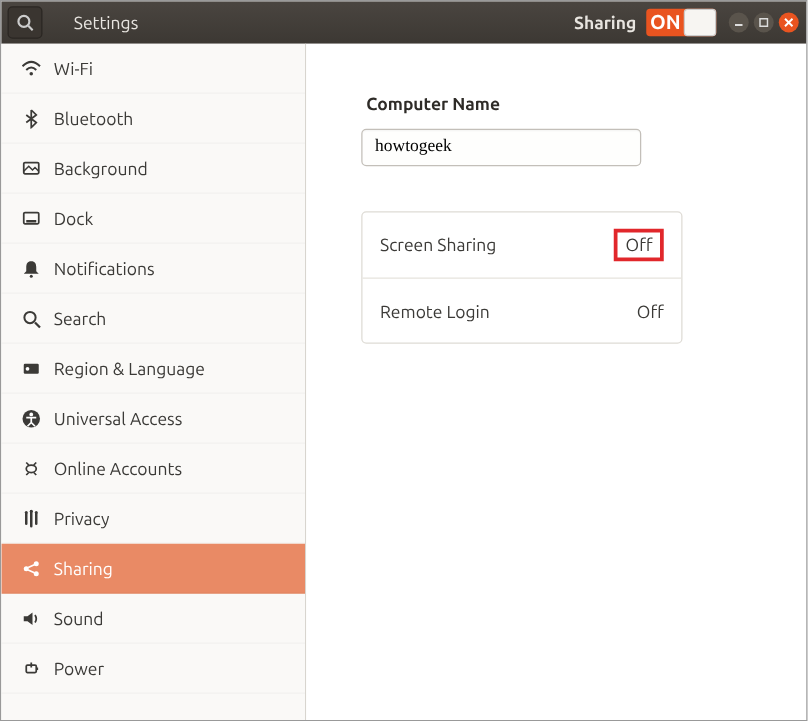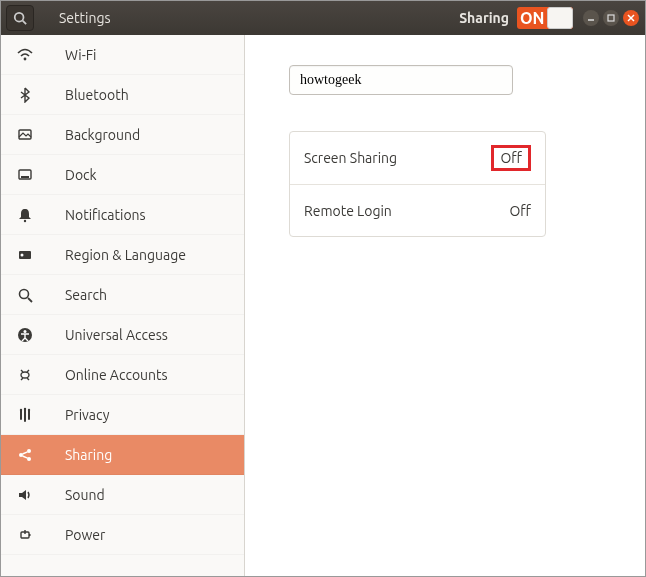--- a/index.html
+++ b/index.html
@@ -10,21 +10,21 @@
 .header .spacer { flex: 1; }
 .header .panel-title { margin-right: 8px; color: #e8e5e0; font-weight: bold; }
 .header .toggle { width: 56px; height: 22px; background: #e95420; border-radius: 3px; display: flex; align-items: center; position: relative; margin-right: 10px; }
 .header .toggle-label { color: #fff; font-size: 16px; font-weight: bold; margin-left: 3px; }
 .header .toggle-thumb { position: absolute; right: 0; top: 0; width: 26px; height: 22px; background: #f7f5f2; border-radius: 3px; border: 1px solid #ccc; }
 .window-controls { display: flex; gap: 4px; margin-right: 6px; }
 .wbtn { width: 16px; height: 16px; border-radius: 50%; background: #5a544c; display: flex; align-items: center; justify-content: center; }
 .wbtn.close { background: #e95420; }
 .body { display: flex; height: calc(100% - 34px); }
 .sidebar { width: 244px; background: #faf9f7; border-right: 1px solid #d8d5cf; overflow-y: auto; }
-.sidebar-item { height: 40px; display: flex; align-items: center; padding: 0 12px; color: #3b3a37; font-size: 14px; cursor: pointer; border-bottom: 1px solid rgba(0,0,0,0.03); gap: 22px; }
+.sidebar-item { height: 40px; display: flex; align-items: center; padding: 0 12px; color: #3b3a37; font-size: 14px; cursor: pointer; border-bottom: 1px solid rgba(0,0,0,0.03); }
 .sidebar-item.active { background: #e98a65; color: #fff; }
 .sidebar-item .icon { width: 24px; display: flex; align-items: center; justify-content: center; margin-right: 6px; }
 .main { flex: 1; background: #fff; padding: 30px 44px; }
 .section-label { font-weight: bold; font-size: 14px; color: #2e2b27; margin: 10px 0 12px 4px; }
 .text-input { width: 224px; height: 30px; border: 1px solid #c3bfb9; border-radius: 4px; padding: 0 10px; font-size: 14px; background: #fefefd; box-shadow: inset 0 1px 1px rgba(0,0,0,0.04); font-family: Liberation Serif, serif; }
 .panel { width: 257px; border: 1px solid #dedbd5; border-radius: 4px; margin-top: 36px; }
 .panel-row { height: 52px; display: flex; align-items: center; justify-content: space-between; padding: 0 14px; font-size: 14px; color: #3b3a37; cursor: pointer; }
 .panel-row + .panel-row { border-top: 1px solid #e6e3dd; }
 .panel-row .status { color: #3b3a37; }
 .highlight-box { border: 3px solid #e1272b; padding: 2px 6px; display: inline-block; }
@@ -110,34 +110,34 @@
           <svg width="16" height="16" viewBox="0 0 16 16">
             <path d="M8 2 C5 2 4 4 4 7 L4 10 L2 12 L14 12 L12 10 L12 7 C12 4 11 2 8 2 Z" fill="#3b3a37"></path>
             <circle cx="8" cy="14" r="1.2" fill="#3b3a37"></circle>
           </svg>
         </span>
         <span>Notifications</span>
       </div>
       <div class="sidebar-item">
         <span class="icon">
           <svg width="16" height="16" viewBox="0 0 16 16">
+            <circle cx="7" cy="7" r="4.5" fill="none" stroke="#3b3a37" stroke-width="1.6"></circle>
+            <line x1="11" y1="11" x2="15" y2="15" stroke="#3b3a37" stroke-width="1.8"></line>
+          </svg>
+        </span>
+        <span>Search</span>
+      </div>
+      <div class="sidebar-item">
+        <span class="icon">
+          <svg width="16" height="16" viewBox="0 0 16 16">
             <rect x="2" y="4" width="12" height="8" rx="1" fill="#3b3a37"></rect>
             <circle cx="5" cy="8" r="1.5" fill="#fff"></circle>
           </svg>
         </span>
         <span>Region &amp; Language</span>
-      </div>
-      <div class="sidebar-item">
-        <span class="icon">
-          <svg width="16" height="16" viewBox="0 0 16 16">
-            <circle cx="7" cy="7" r="4.5" fill="none" stroke="#3b3a37" stroke-width="1.6"></circle>
-            <line x1="11" y1="11" x2="15" y2="15" stroke="#3b3a37" stroke-width="1.8"></line>
-          </svg>
-        </span>
-        <span>Search</span>
       </div>
       <div class="sidebar-item">
         <span class="icon">
           <svg width="16" height="16" viewBox="0 0 16 16">
             <circle cx="8" cy="8" r="7" fill="#3b3a37"></circle>
             <circle cx="8" cy="4.5" r="1.5" fill="#fff"></circle>
             <path d="M4 7 L12 7 M8 7 L8 11 M8 11 L5 14 M8 11 L11 14" stroke="#fff" stroke-width="1.4" fill="none"></path>
           </svg>
         </span>
         <span>Universal Access</span>
@@ -188,20 +188,21 @@
           <svg width="16" height="16" viewBox="0 0 16 16">
             <rect x="4" y="5" width="8" height="6" rx="1" fill="none" stroke="#3b3a37" stroke-width="1.4"></rect>
             <rect x="12" y="7" width="1.5" height="2" fill="#3b3a37"></rect>
             <path d="M8 3 L8 7" stroke="#3b3a37" stroke-width="1.4"></path>
           </svg>
         </span>
         <span>Power</span>
       </div>
     </div>
   <div class="main">
+    <div class="section-label">Computer Name</div>
     <input class="text-input" value="howtogeek" style="">
     <div class="panel" id="panel">
         <div class="panel-row">
           <span>Screen Sharing</span>
           <span class="highlight-box"><span class="status">Off</span></span>
         </div>
         <div class="panel-row">
           <span>Remote Login</span>
           <span class="status">Off</span>
         </div>

